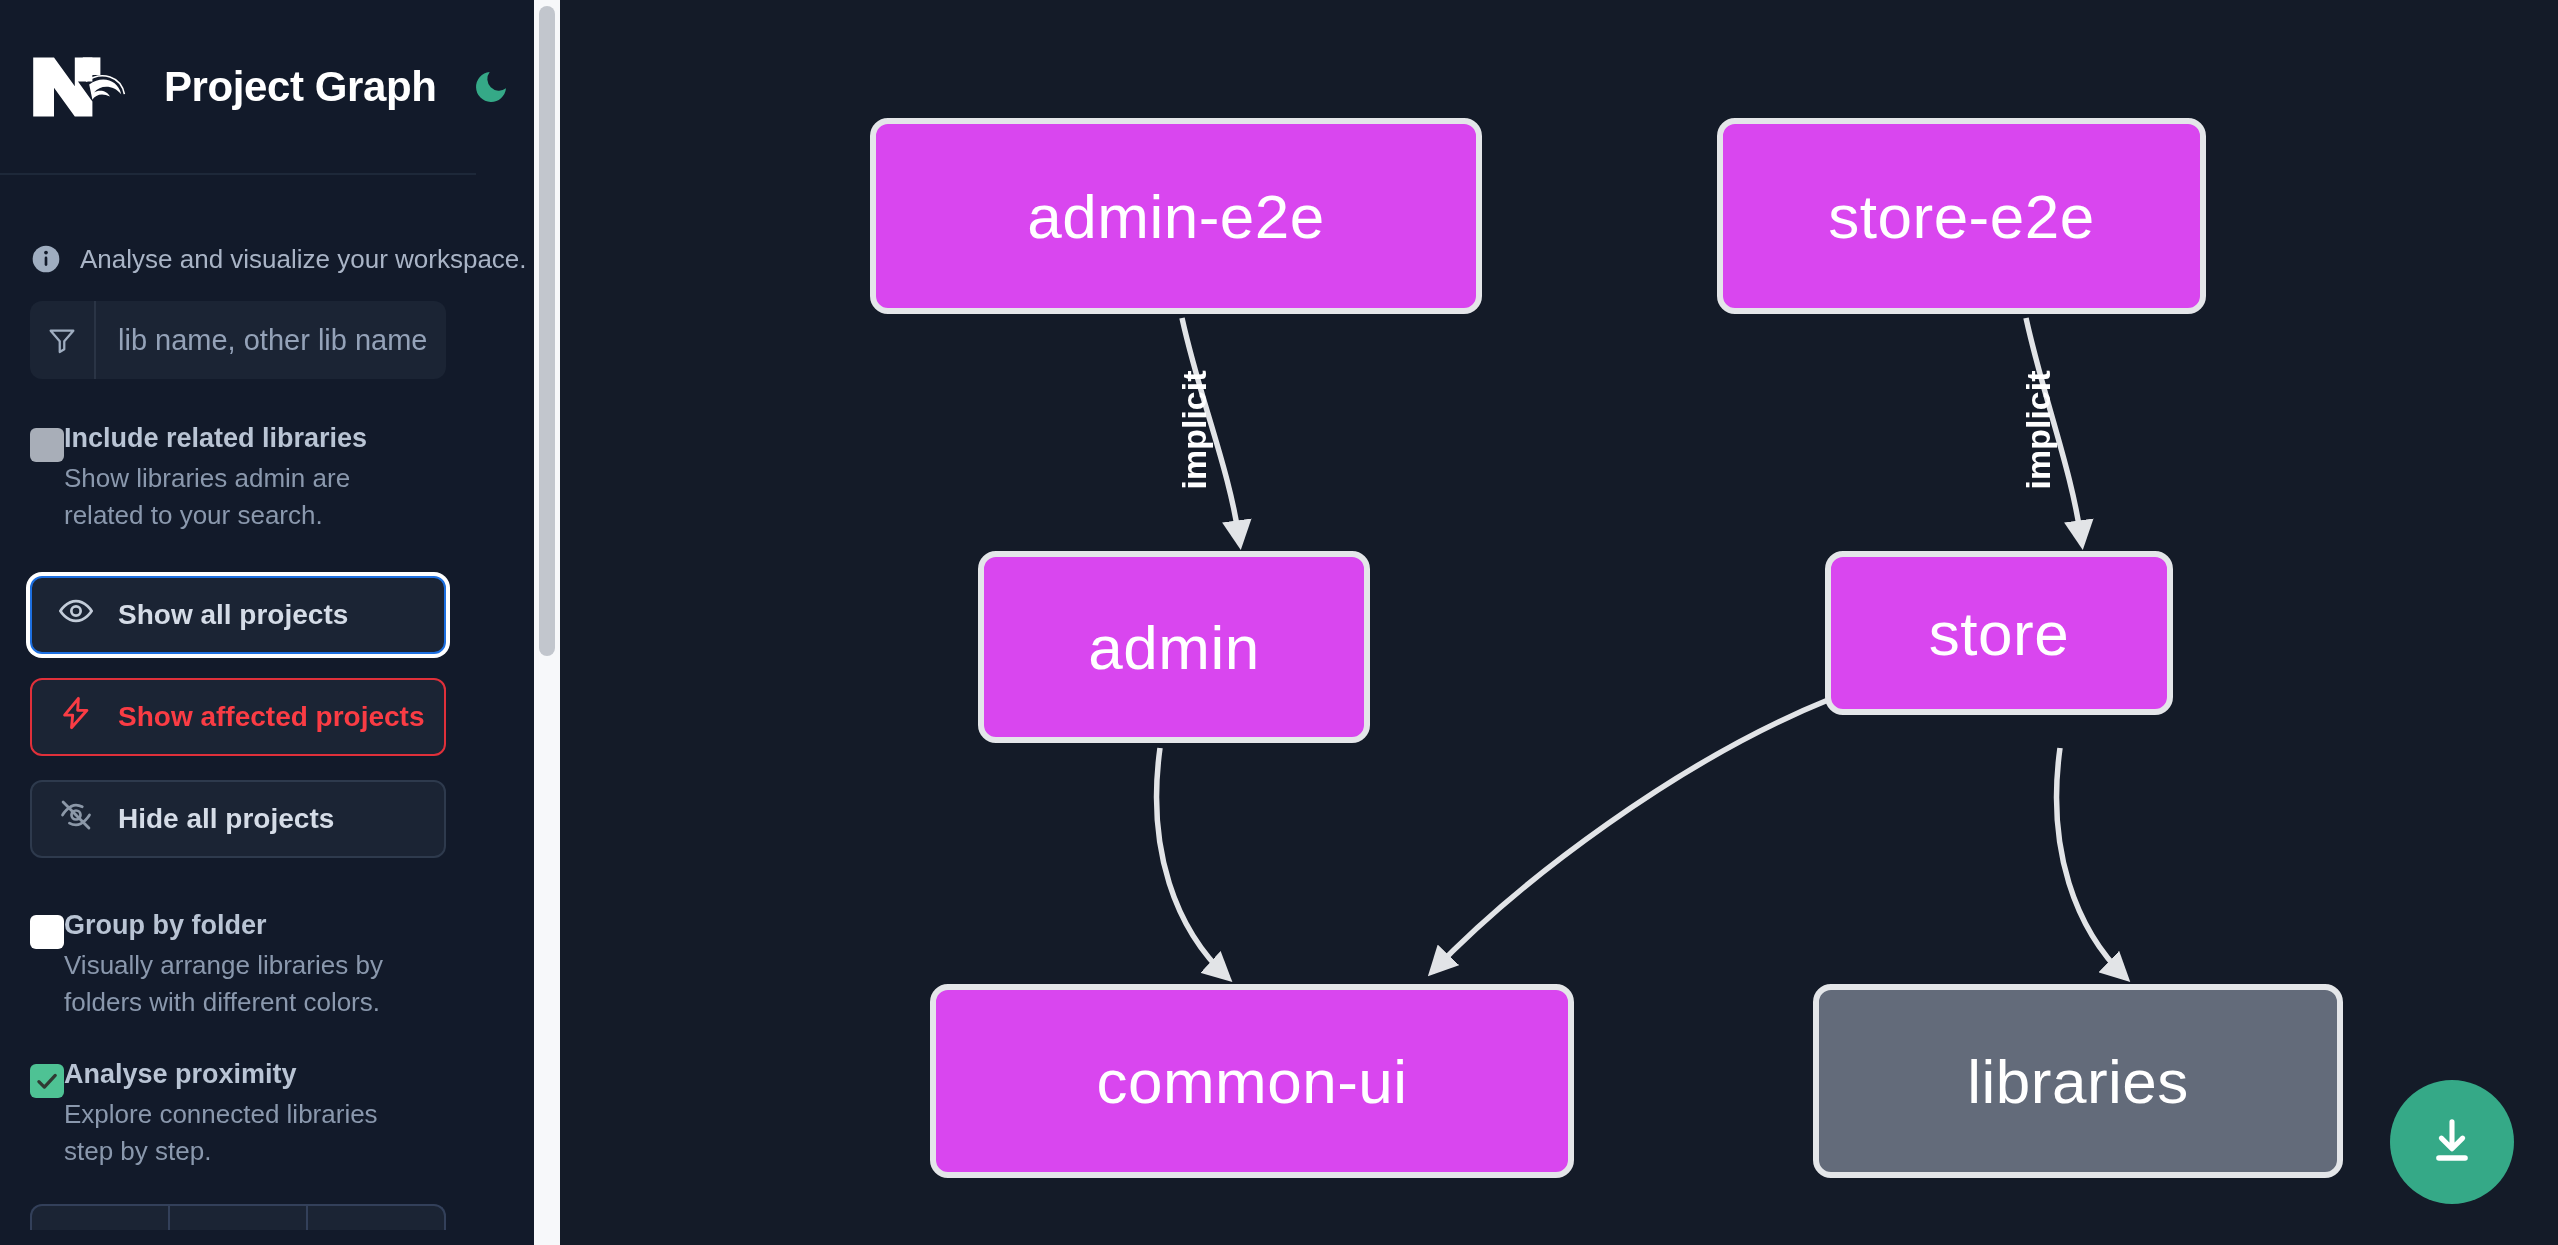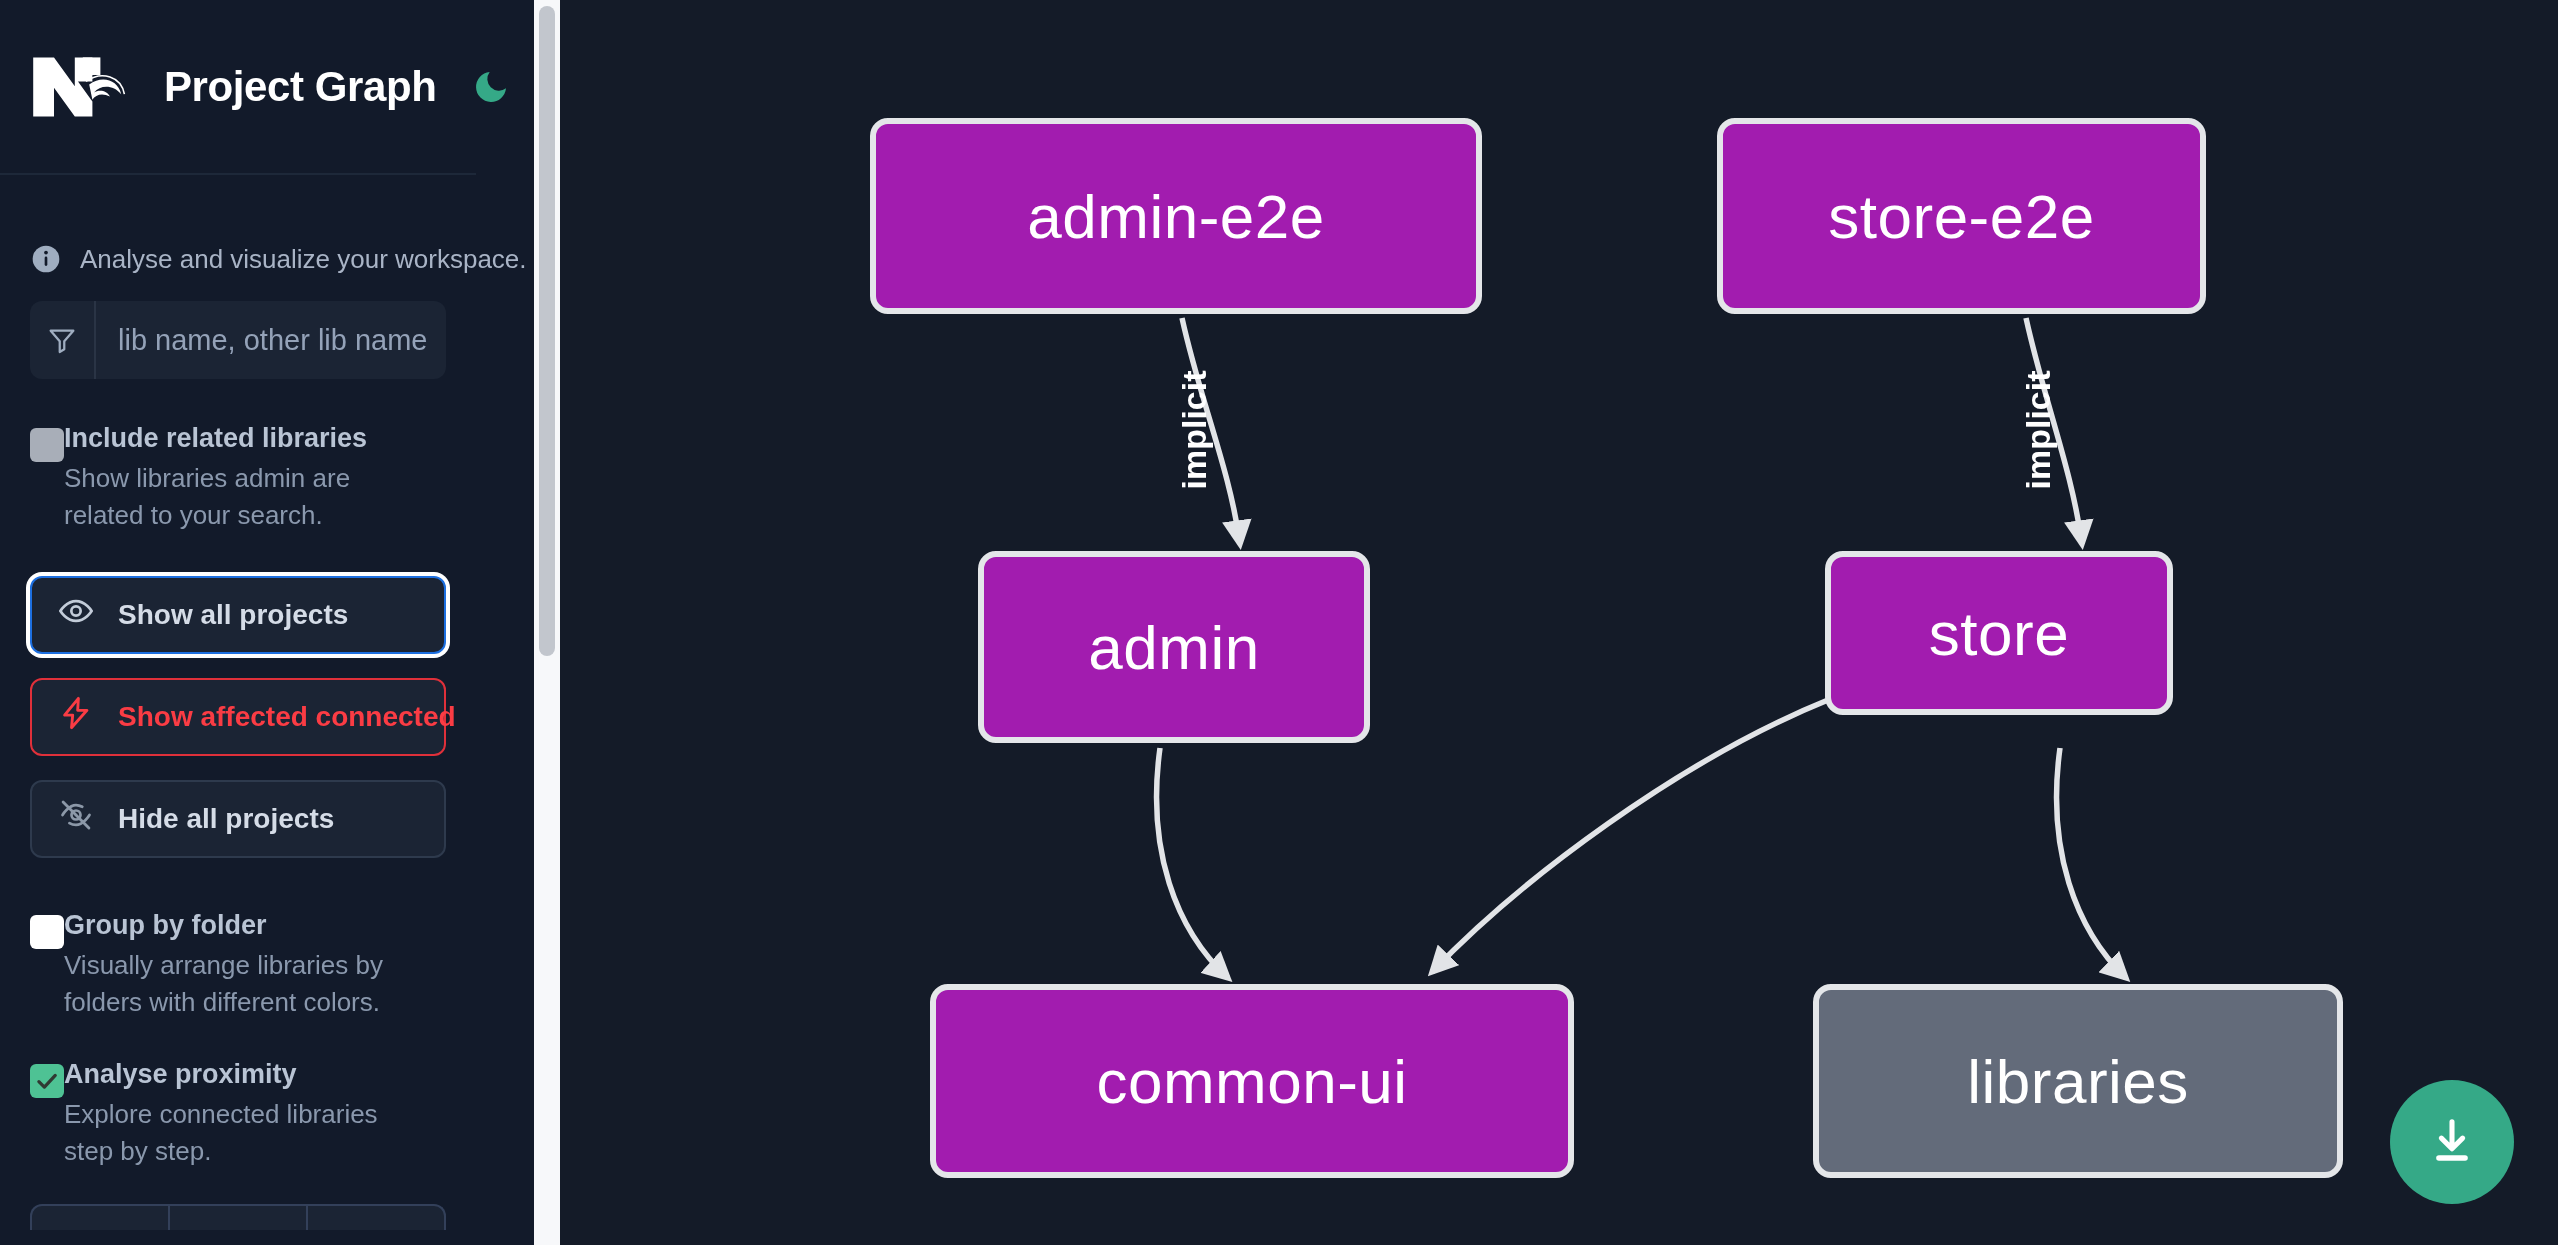--- a/index.html
+++ b/index.html
@@ -191,21 +191,21 @@
     align-items: center;
     justify-content: center;
     border-radius: 18px;
     border: 6px solid #e4e6e9;
     color: #ffffff;
     font-size: 62px;
     letter-spacing: 0.5px;
     cursor: pointer;
     white-space: nowrap;
   }
-  .node.pink { background: #a21caf; }
+  .node.pink { background: #d946ef; }
   .node.slate { background: #636b7a; }
 
   .fab {
     position: absolute;
     right: 44px; bottom: 41px;
     width: 124px; height: 124px;
     border-radius: 50%;
     background: #35a987;
     border: none;
     display: flex; align-items: center; justify-content: center;
@@ -278,21 +278,21 @@
           </span>
           <span class="btn-label">Show all projects</span>
         </button>
 
         <button class="btn danger" style="margin-top:24px">
           <span>
             <svg viewBox="0 0 24 24" width="36" height="36" aria-hidden="true">
               <path d="M13.6 2.2 4.4 13.4h5.4L9 21.8 19.3 10.2h-6.2z" fill="none" stroke="#fa3c44" stroke-width="1.9" stroke-linejoin="round"></path>
             </svg>
           </span>
-          <span class="btn-label">Show affected connected</span>
+          <span class="btn-label">Show affected projects</span>
         </button>
 
         <button class="btn outline-soft" style="margin-top:24px">
           <span>
             <svg viewBox="0 0 24 24" width="36" height="36" aria-hidden="true">
               <path d="M3 12s4-6.6 9-6.6c1.6 0 3 .5 4.2 1.1M21 12s-4 6.6-9 6.6c-1.7 0-3.2-.5-4.4-1.2" fill="none" stroke="#8c98a8" stroke-width="1.8" stroke-linecap="round"></path>
               <circle cx="12" cy="12" r="3" fill="none" stroke="#8c98a8" stroke-width="1.8"></circle>
               <line x1="3.4" y1="3.4" x2="20.6" y2="20.6" stroke="#8c98a8" stroke-width="1.9" stroke-linecap="round"></line>
             </svg>
           </span>

